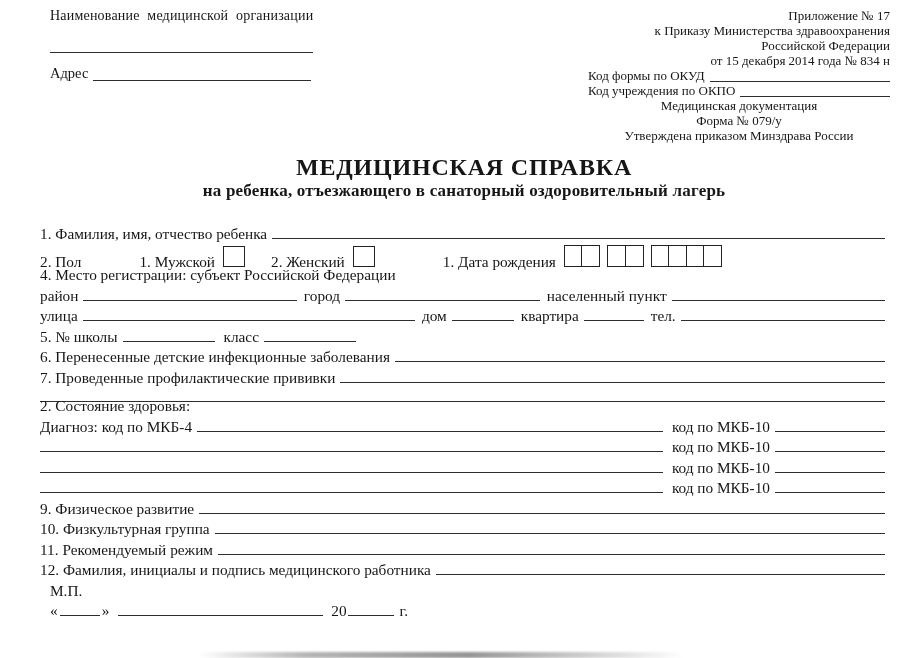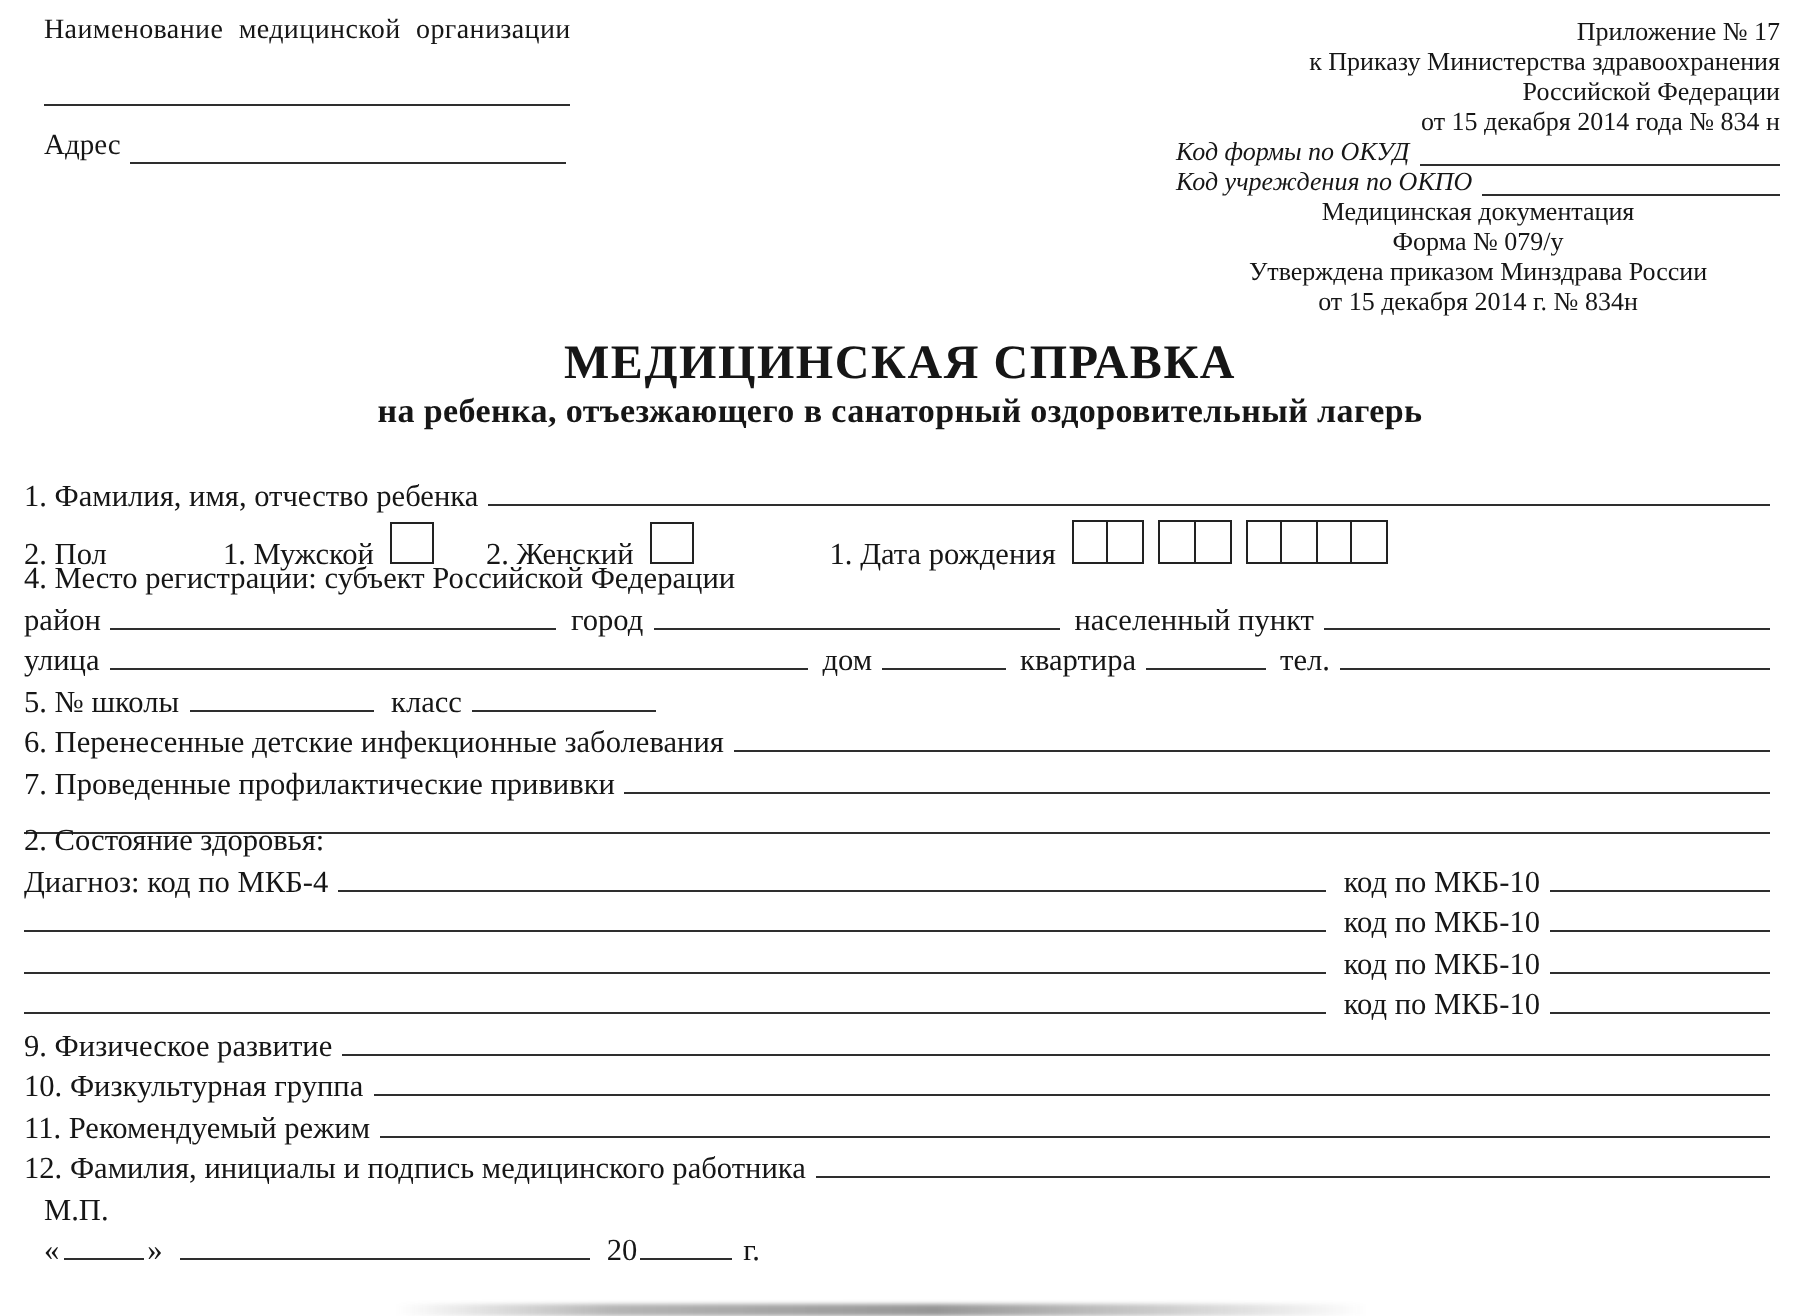--- a/index.html
+++ b/index.html
@@ -1,32 +1,32 @@
 <!DOCTYPE html>
 <html><head>
 <meta charset="utf-8">
 <style>
   html,body{margin:0;padding:0;}
   body{
     width:900px;height:658px;background:#ffffff;color:#161616;
     font-family:"Liberation Serif","DejaVu Serif",serif;
     position:relative;overflow:hidden;
   }
-  .page{position:absolute;inset:0;}
+  .page{position:absolute;inset:0;padding-left:28px;}
   
   .header{display:flex;justify-content:space-between;padding:8px 10px 0 22px;}
   .header-left{width:292px;font-size:14px;}
   .org-label{word-spacing:4px;letter-spacing:.2px;}
   .hl-line{margin-top:27px;width:263px;border-bottom:1.3px solid #2e2e2e;height:1px;}
-  .addr-row{display:flex;align-items:flex-end;margin-top:12px;font-size:14.5px;}
+  .addr-row{display:flex;align-items:center;margin-top:12px;font-size:14.5px;}
   .addr-fill{margin-left:14px;width:218px;}
   .header-right{width:302px;font-size:13px;line-height:15px;}
   .hr-right{text-align:right;}
   .hr-center{text-align:center;}
-  .hr-flex{display:flex;align-items:flex-end;font-style:italic;}
+  .hr-flex{display:flex;align-items:flex-start;}
   
   .f{border-bottom:1.3px solid #2e2e2e;height:13px;margin-left:5px;}
   .f1{flex:1;}
   
   .title{ text-align:center;margin-top:13px;font-weight:bold; }
   .title-main{font-size:24px;letter-spacing:.8px;line-height:22px;}
   .title-sub{font-size:17px;line-height:25px;letter-spacing:.2px;}
   
   .form{margin-top:21px;}
   .row{
@@ -77,21 +77,20 @@
         <span class="lbl">Код формы по ОКУД</span>
         <span class="f f1"></span>
       </div>
       <div class="hr-flex">
         <span class="lbl">Код учреждения по ОКПО</span>
         <span class="f f1"></span>
       </div>
       <div class="hr-center">Медицинская документация</div>
       <div class="hr-center">Форма № 079/у</div>
       <div class="hr-center">Утверждена приказом Минздрава России</div>
-      <div class="hr-center">от 15 декабря 2014 г. № 834н</div>
     </div>
   </div>
 
   <div class="title">
     <div class="title-main">МЕДИЦИНСКАЯ СПРАВКА</div>
     <div class="title-sub">на ребенка, отъезжающего в санаторный оздоровительный лагерь</div>
   </div>
 
   <div class="form">
 

